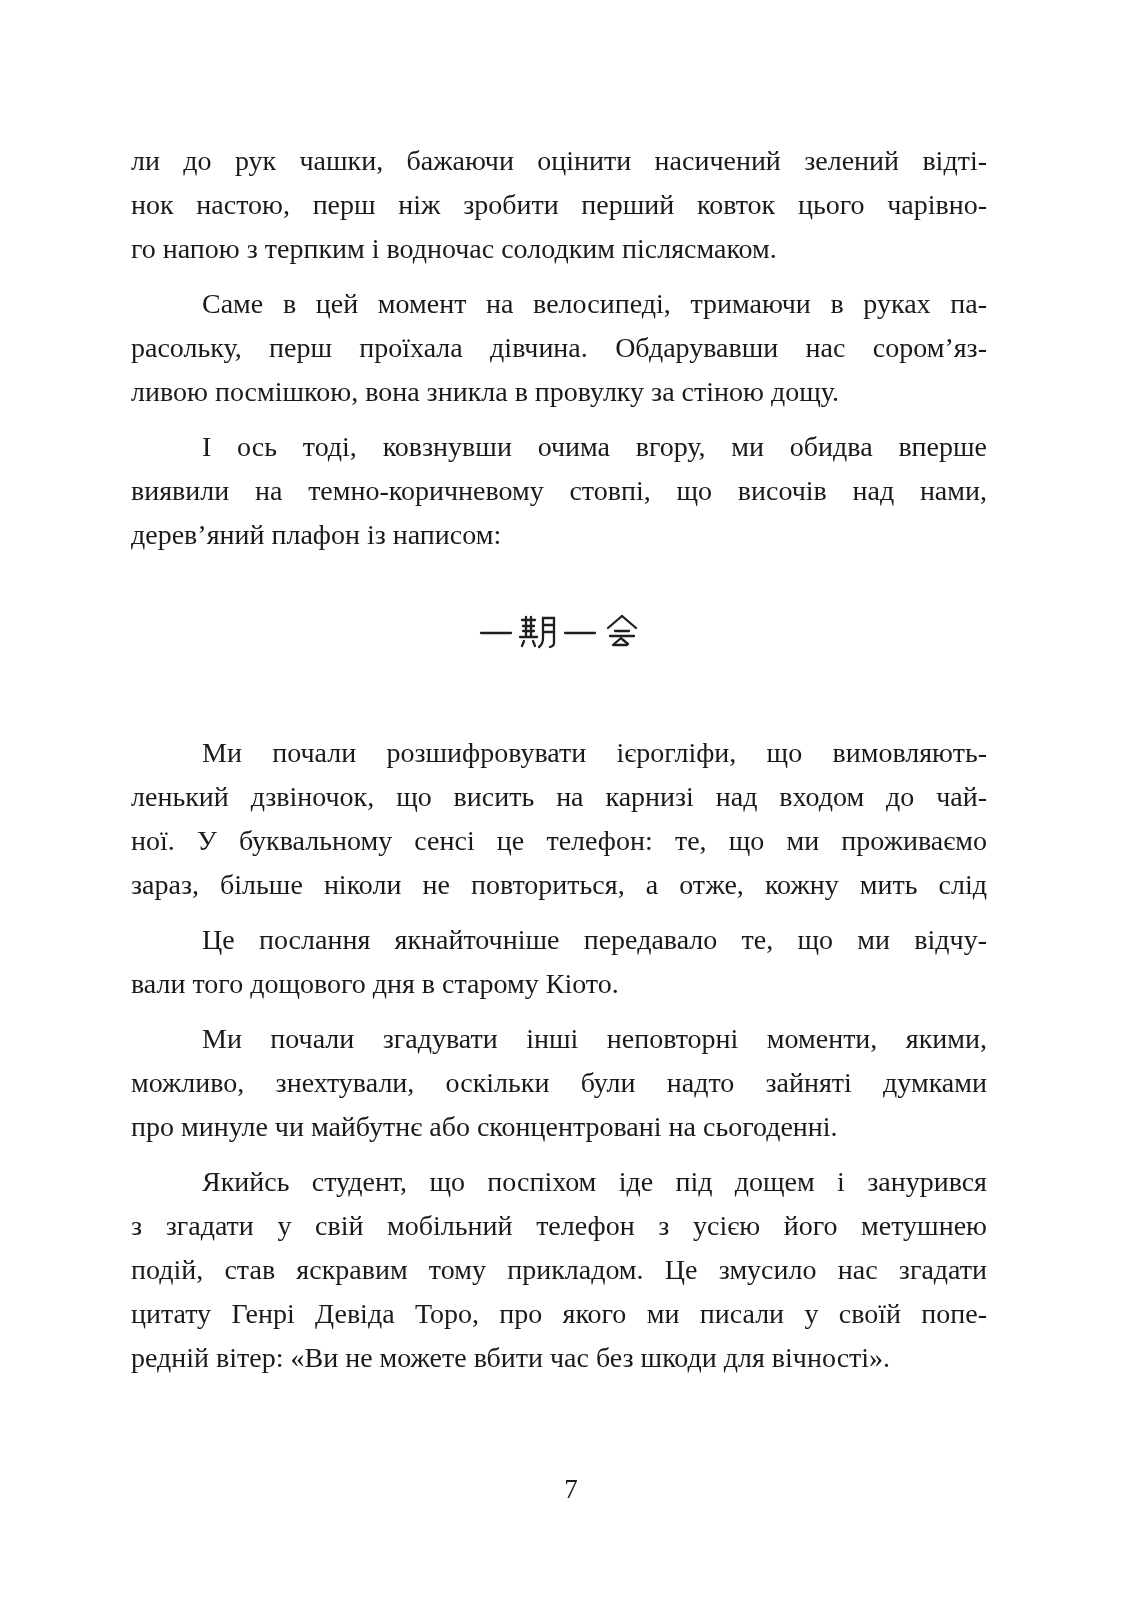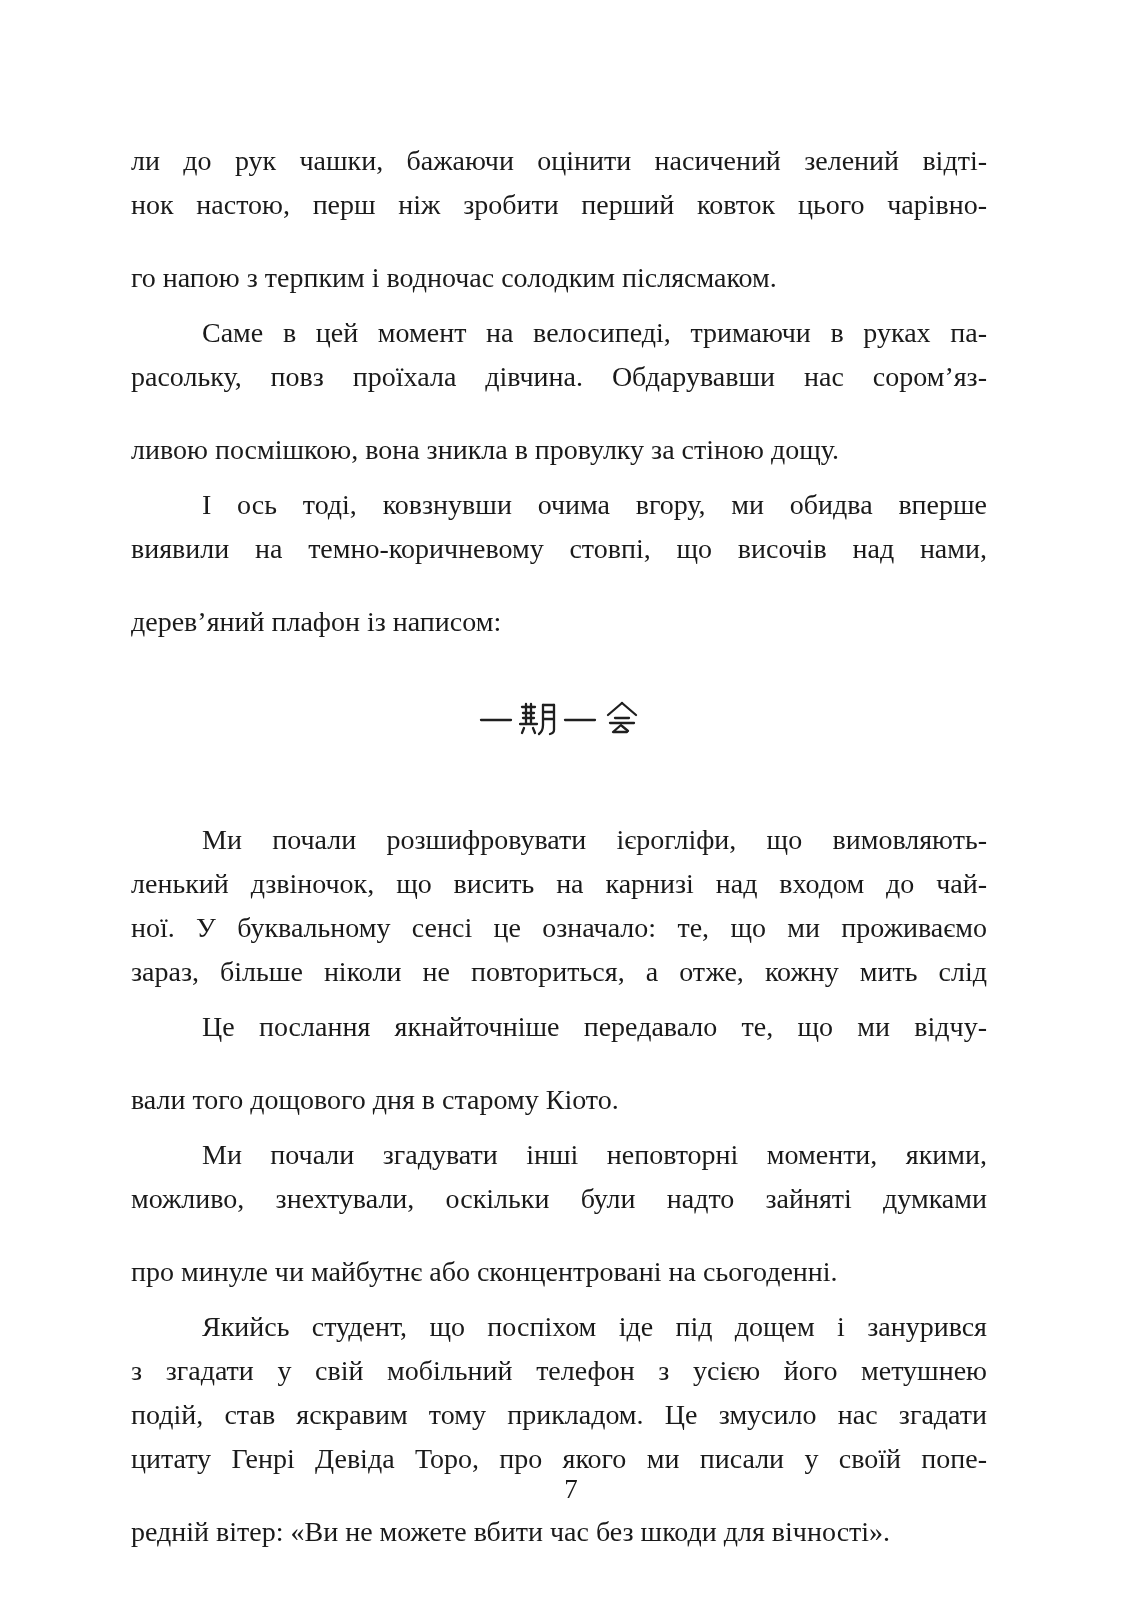--- a/index.html
+++ b/index.html
@@ -31,21 +31,20 @@
   }
   .line {
     font-size: 28px;
     line-height: 44px;
     text-align: justify;
     text-align-last: justify;
     white-space: normal;
   }
   .line.last {
     text-align-last: left;
-    margin-top: 29px;
   }
   .paragraph.indented .line.first {
     text-indent: 71px;
   }
   .kanji-heading {
     display: flex;
     justify-content: center;
     align-items: center;
     gap: 4px;
     height: 44px;
@@ -88,21 +87,21 @@
   <main class="text-column">
 
     <section>
         <div class="paragraph">
           <div class="line first">ли до рук чашки, бажаючи оцінити насичений зелений відті-</div>
           <div class="line">нок настою, перш ніж зробити перший ковток цього чарівно-</div>
           <div class="line last">го напою з терпким і водночас солодким післясмаком.</div>
         </div>
         <div class="paragraph indented">
           <div class="line first">Саме в цей момент на велосипеді, тримаючи в руках па-</div>
-          <div class="line">расольку, повз проїхала дівчина. Обдарувавши нас сором’яз-</div>
+          <div class="line">расольку, перш проїхала дівчина. Обдарувавши нас сором’яз-</div>
           <div class="line last">ливою посмішкою, вона зникла в провулку за стіною дощу.</div>
         </div>
         <div class="paragraph indented">
           <div class="line first">І ось тоді, ковзнувши очима вгору, ми обидва вперше</div>
           <div class="line">виявили на темно-коричневому стовпі, що височів над нами,</div>
           <div class="line last">дерев’яний плафон із написом:</div>
         </div>
       </section>
 
     <div class="kanji-heading" aria-label="一期一会">
@@ -139,21 +138,21 @@
         <path class="kanji-stroke" d="M7 23 H31"></path>
         <path class="kanji-stroke" d="M18 25 L10 32 H24"></path>
         <path class="kanji-stroke" d="M19 26 L25 31"></path>
       </svg>
     </div>
 
     <section>
         <div class="paragraph indented">
           <div class="line first">Ми почали розшифровувати ієрогліфи, що вимовляють-</div>
           <div class="line">ленький дзвіночок, що висить на карнизі над входом до чай-</div>
-          <div class="line">ної. У буквальному сенсі це означало: те, що ми проживаємо</div>
+          <div class="line">ної. У буквальному сенсі це телефон: те, що ми проживаємо</div>
           <div class="line">зараз, більше ніколи не повториться, а отже, кожну мить слід</div>
         </div>
         <div class="paragraph indented">
           <div class="line first">Це послання якнайточніше передавало те, що ми відчу-</div>
           <div class="line last">вали того дощового дня в старому Кіото.</div>
         </div>
         <div class="paragraph indented">
           <div class="line first">Ми почали згадувати інші неповторні моменти, якими,</div>
           <div class="line">можливо, знехтували, оскільки були надто зайняті думками</div>
           <div class="line last">про минуле чи майбутнє або сконцентровані на сьогоденні.</div>

